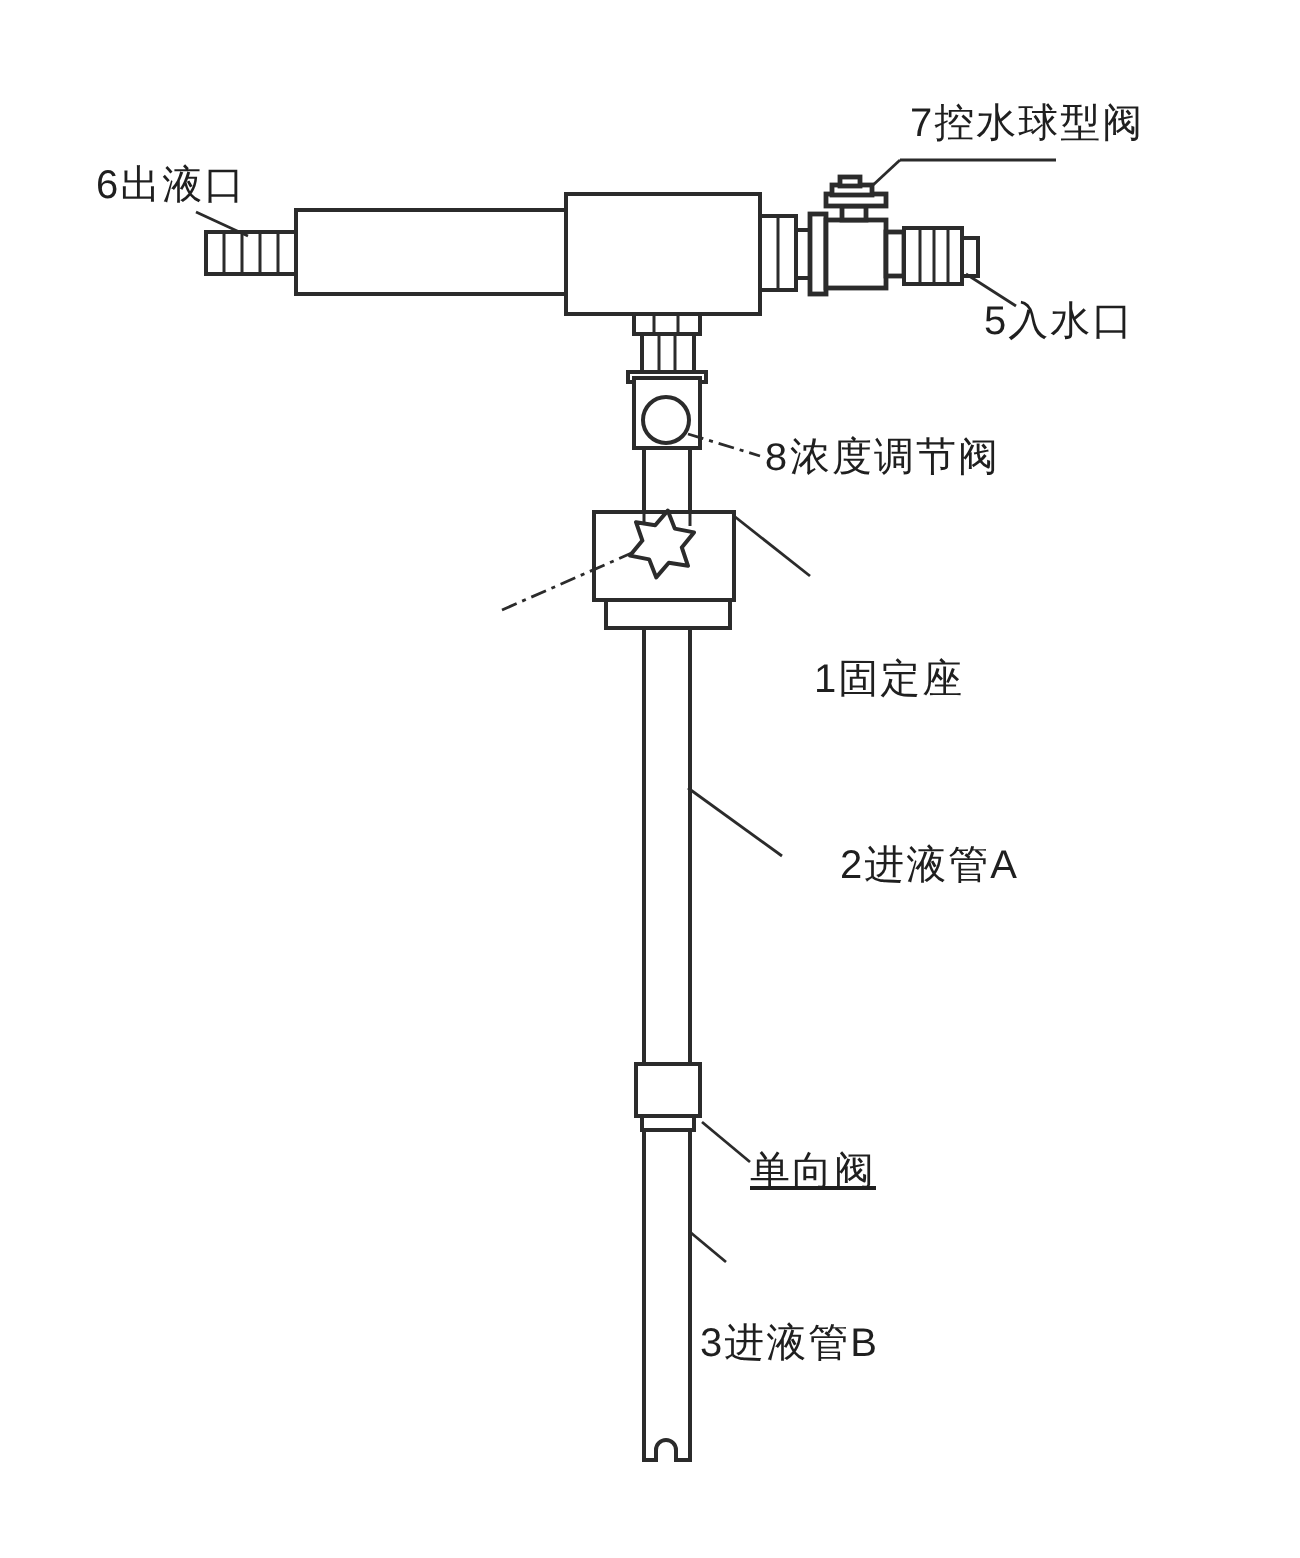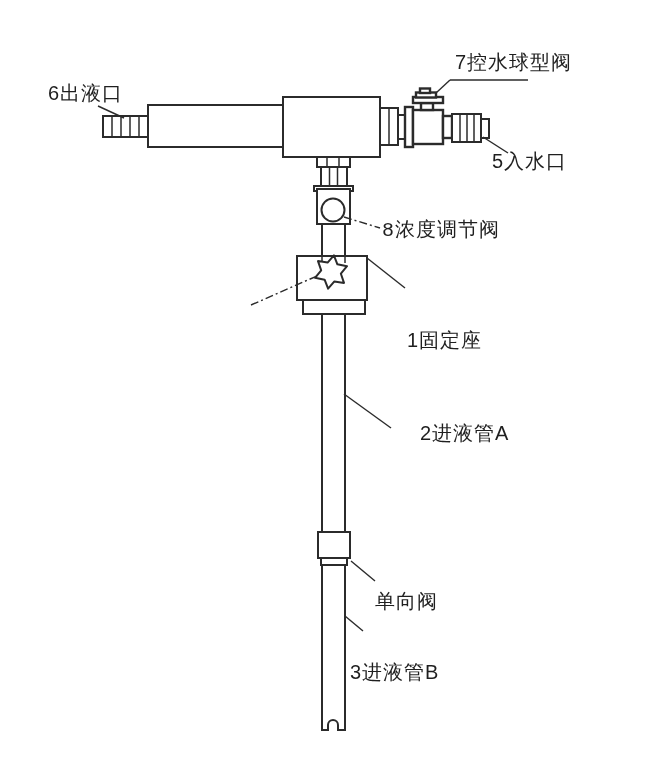--- a/index.html
+++ b/index.html
@@ -133,16 +133,16 @@
       <line x1="345" y1="616" x2="363" y2="631"></line>
     </g>
   </svg>
 
   <div class="part-label" style="left:48px;  top:82px;">6出液口</div>
   <div class="part-label" style="left:455px; top:51px;">7控水球型阀</div>
   <div class="part-label" style="left:468px; top:150px;margin-left:24px;">5入水口</div>
   <div class="part-label" style="left:382px; top:220px;font-family:Liberation Mono, monospace;">8浓度调节阀</div>
   <div class="part-label" style="left:407px; top:285px;margin-top:44px;">1固定座</div>
   <div class="part-label" style="left:392px; top:422px;margin-left:28px;">2进液管A</div>
-  <div class="part-label" style="left:375px; top:590px;">单向阀</div>
+  <div class="part-label" style="left:375px; top:575px;text-decoration:underline;">单向阀</div>
   <div class="part-label" style="left:350px; top:628px;margin-top:33px;">3进液管B</div>
 
 </div>
 
 </body></html>

